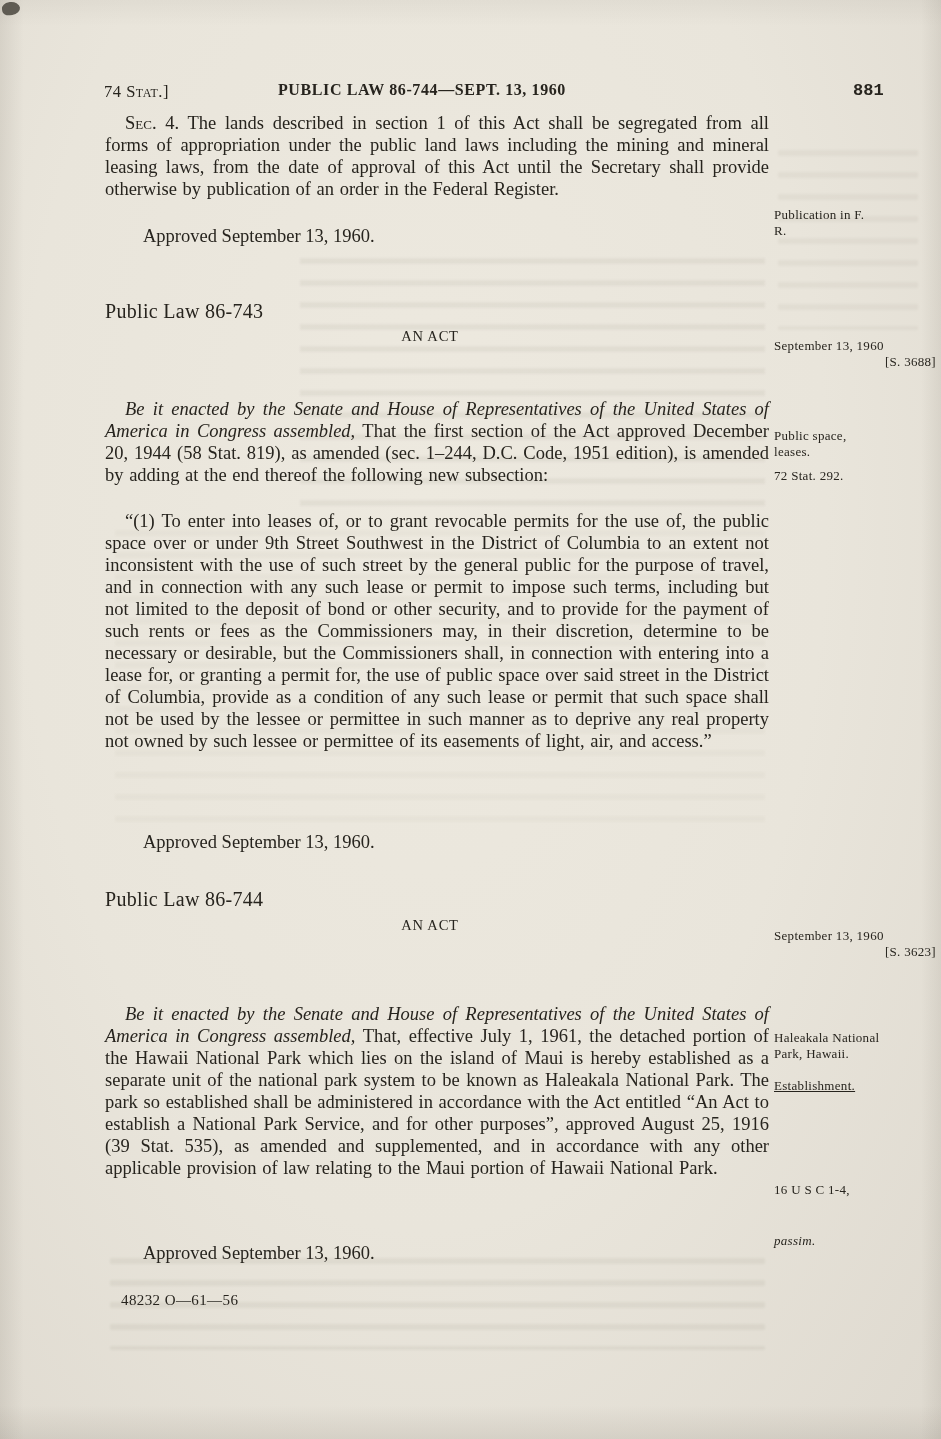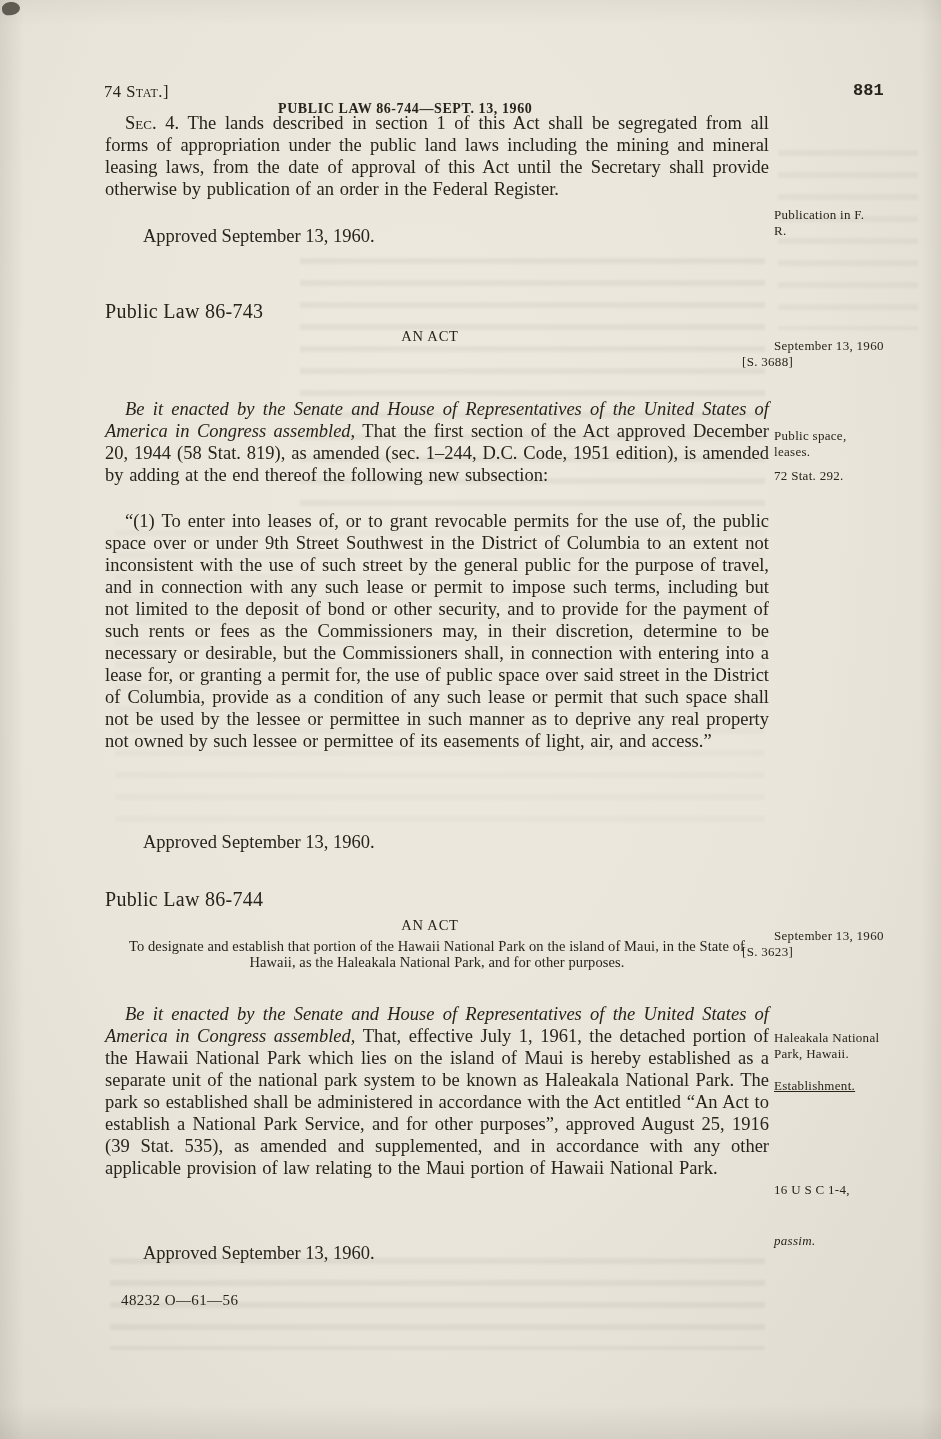--- a/index.html
+++ b/index.html
@@ -18,21 +18,21 @@
       linear-gradient(90deg, rgba(100,92,80,0.12) 0, rgba(100,92,80,0) 24px),
       linear-gradient(270deg, rgba(100,92,80,0.10) 0, rgba(100,92,80,0) 20px),
       linear-gradient(0deg, rgba(100,92,80,0.12) 0, rgba(100,92,80,0) 34px),
       linear-gradient(180deg, rgba(120,115,105,0.08) 0, rgba(120,115,105,0) 26px),
       radial-gradient(ellipse at 45% 35%, #ede9df 0%, #e9e5db 55%, #ded9cf 100%);
   }
   .blk { position: absolute; }
 
   
   .stat-vol { left: 104px; top: 82px; font-size: 16.5px; font-variant: small-caps; letter-spacing: 0.5px; }
-  .run-title { left: 278px; top: 81px; font-size: 14px; font-weight: bold; letter-spacing: 0.6px; margin-top: 20px; }
+  .run-title { left: 278px; top: 81px; font-size: 16px; font-weight: bold; letter-spacing: 0.6px; }
   .page-num { left: 853px; top: 81px; font-size: 17px; font-weight: bold; font-family: Liberation Mono, monospace; }
 
   
   .body-text {
     left: 105px; width: 664px;
     font-size: 18.5px; line-height: 22px;
     text-align: justify; word-spacing: 1px;
   }
   .para { text-indent: 20px; }
   .sc { font-variant: small-caps; }
@@ -46,21 +46,21 @@
     font-size: 14.5px; line-height: 16px;
     text-align: center; letter-spacing: 0.1px;
   }
 
   
   .mnote {
     left: 774px; width: 136px;
     font-size: 13px; line-height: 15.5px;
     letter-spacing: 0.3px;
   }
-  .bill { text-align: left; width: 120px; left: 742px; }
+  .bill { text-align: right; width: 120px; left: 816px; }
   .narrow95 { width: 95px; }
   .narrow104 { width: 104px; }
   .narrow112 { width: 112px; }
 
   .footer-code { left: 121px; font-size: 15px; letter-spacing: 0.4px; }
 
   
   .corner-mark {
     left: 2px; top: 2px; width: 18px; height: 13px;
     background: #4a463e; border-radius: 50% 60% 55% 45%;
@@ -107,21 +107,20 @@
   <div class="blk mnote narrow95" style="top:428px;">Public space, leases.</div>
   <div class="blk mnote" style="top:468px;">72 Stat. 292.</div>
 
   <p class="blk body-text para" style="top:510px;">“(1) To enter into leases of, or to grant revocable permits for the use of, the public space over or under 9th Street Southwest in the District of Columbia to an extent not inconsistent with the use of such street by the general public for the purpose of travel, and in connection with any such lease or permit to impose such terms, including but not limited to the deposit of bond or other security, and to provide for the payment of such rents or fees as the Commissioners may, in their discretion, determine to be necessary or desirable, but the Commissioners shall, in connection with entering into a lease for, or granting a permit for, the use of public space over said street in the District of Columbia, provide as a condition of any such lease or permit that such space shall not be used by the lessee or permittee in such manner as to deprive any real property not owned by such lessee or permittee of its easements of light, air, and access.”</p>
   <p class="blk approved" style="top:832px;">Approved September 13, 1960.</p>
 
   <h2 class="blk law-heading" style="top:888px; font-weight:normal;">Public Law 86-744</h2>
   <div class="blk an-act" style="top:917px;">AN ACT</div>
   <div class="blk mnote" style="top:928px;">September 13, 1960</div>
   <div class="blk mnote bill" style="top:944px;">[S. 3623]</div>
-  <div class="blk law-title" style="top:938px;">To designate and establish that portion of the Hawaii National Park on the island of Maui, in the State of Hawaii, as the Haleakala National Park, and for other purposes.</div>
 
   <p class="blk body-text para" style="top:1003px;"><span class="it">Be it enacted by the Senate and House of Representatives of the United States of America in Congress assembled,</span> <span>That, effective July 1, 1961, the detached portion of the Hawaii National Park which lies on the island of Maui is hereby established as a separate unit of the national park system to be known as Haleakala National Park. The park so established shall be administered in accordance with the Act entitled “An Act to establish a National Park Service, and for other purposes”, approved August 25, 1916 (39 Stat. 535), as amended and supplemented, and in accordance with any other applicable provision of law relating to the Maui portion of Hawaii National Park.</span></p>
   <div class="blk mnote narrow112" style="top:1030px;">Haleakala National Park, Hawaii.</div>
   <div class="blk mnote" style="top:1078px;text-decoration:underline;">Establishment.</div>
   <div class="blk mnote" style="top:1182px;">16 U S C 1-4,</div>
   <div class="blk mnote it" style="top:1233px;">passim.</div>
 
   <p class="blk approved" style="top:1243px;">Approved September 13, 1960.</p>
 
   <div class="blk footer-code" style="top:1292px;">48232 O—61—56</div>

